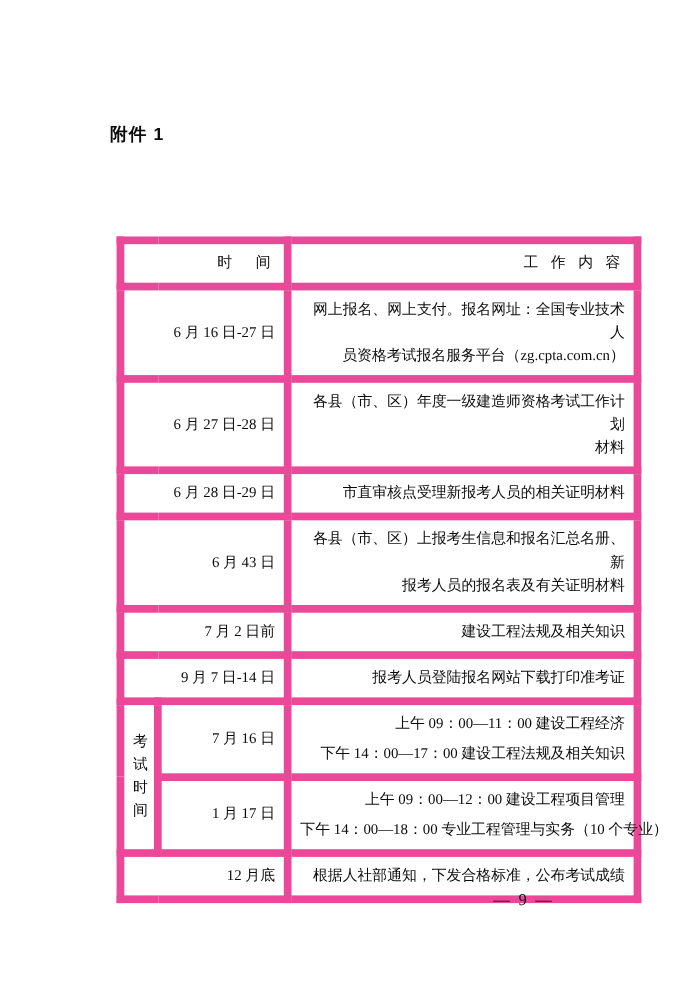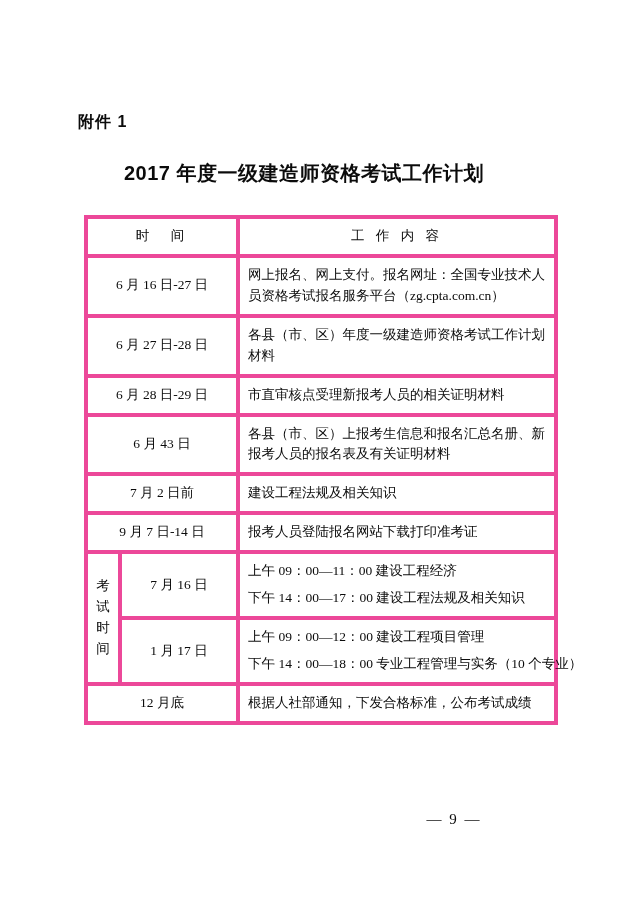--- a/index.html
+++ b/index.html
@@ -13,20 +13,21 @@
     font-family: "Liberation Serif", "DejaVu Serif", serif;
     color: #0b0b0b;
     overflow: hidden;
   }
   .page {
     position: relative;
     width: 608px;
     height: 900px;
     box-sizing: border-box;
     padding: 0;
+    margin-left: 22px;
   }
   .attachment-label {
     position: absolute;
     left: 78px;
     top: 112px;
     font-size: 16px;
     font-weight: bold;
     letter-spacing: 1px;
     font-family: "Liberation Sans", "DejaVu Sans", sans-serif;
   }
@@ -43,26 +44,27 @@
   }
   table.schedule {
     position: absolute;
     left: 84px;
     top: 215px;
     width: 470px;
     border-collapse: collapse;
     table-layout: fixed;
   }
   table.schedule td {
-    border: 4px solid #ec4899;
+    border: 7px solid #ec4899;
     padding: 7px 8px;
     font-size: 13.5px;
     line-height: 1.55;
     vertical-align: middle;
     font-family: "Liberation Serif", "DejaVu Serif", serif;
+    text-align: right;
   }
   td.head {
     text-align: center;
     font-size: 14.5px;
     letter-spacing: 4px;
     padding-top: 9px;
     padding-bottom: 9px;
   }
   td.time {
     text-align: center;
@@ -106,21 +108,20 @@
   .col-vert { width: 34px; }
   .col-time-sub { width: 118px; }
 </style>
 </head>
 <body>
 
 <div class="page">
 
   <div class="attachment-label">附件 1</div>
 
-  <div class="doc-title">2017 年度一级建造师资格考试工作计划</div>
 
   <table class="schedule">
     <colgroup>
       <col class="col-vert">
       <col class="col-time-sub">
       <col class="col-content">
     </colgroup>
     <tbody>
       <tr>
         <td class="head" colspan="2">时　间</td>

